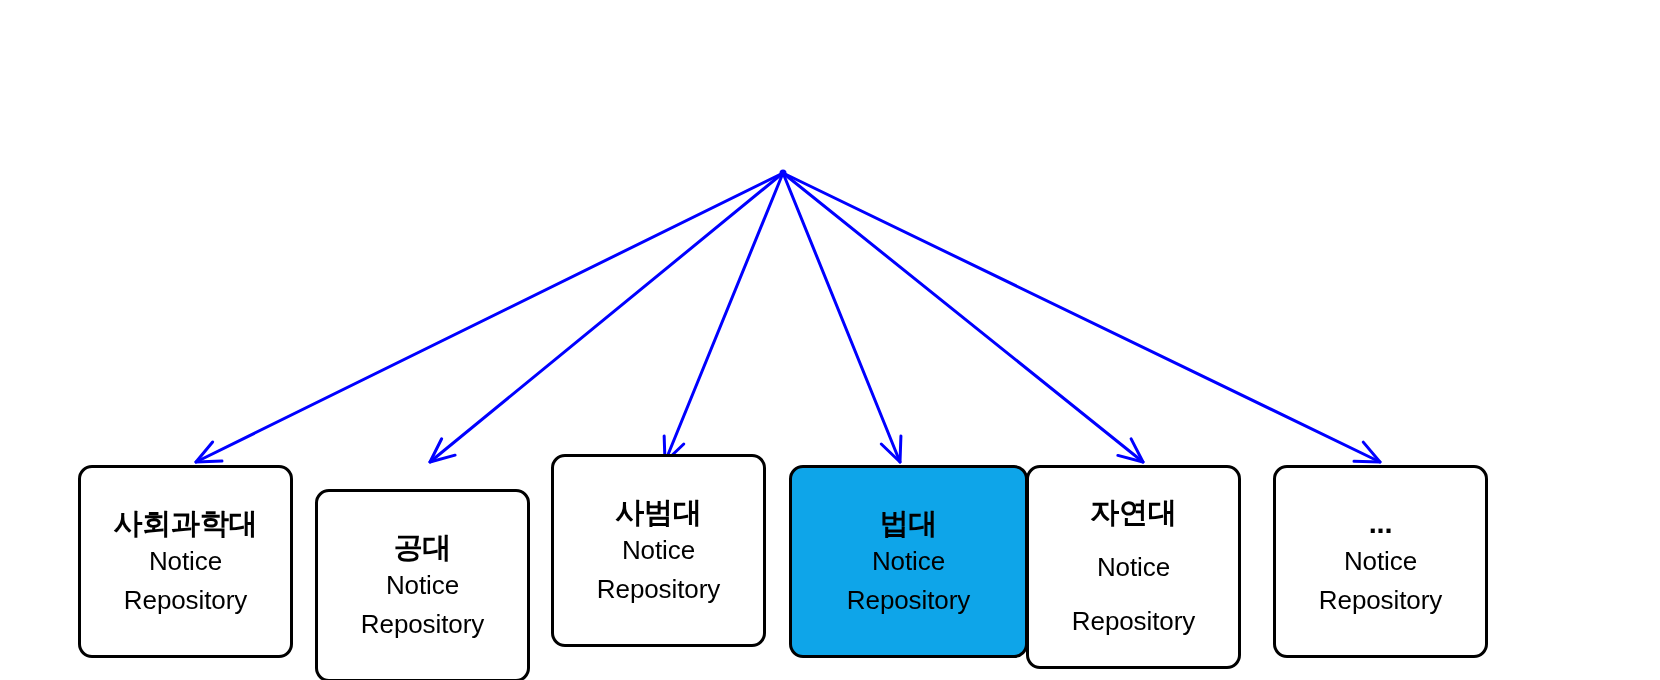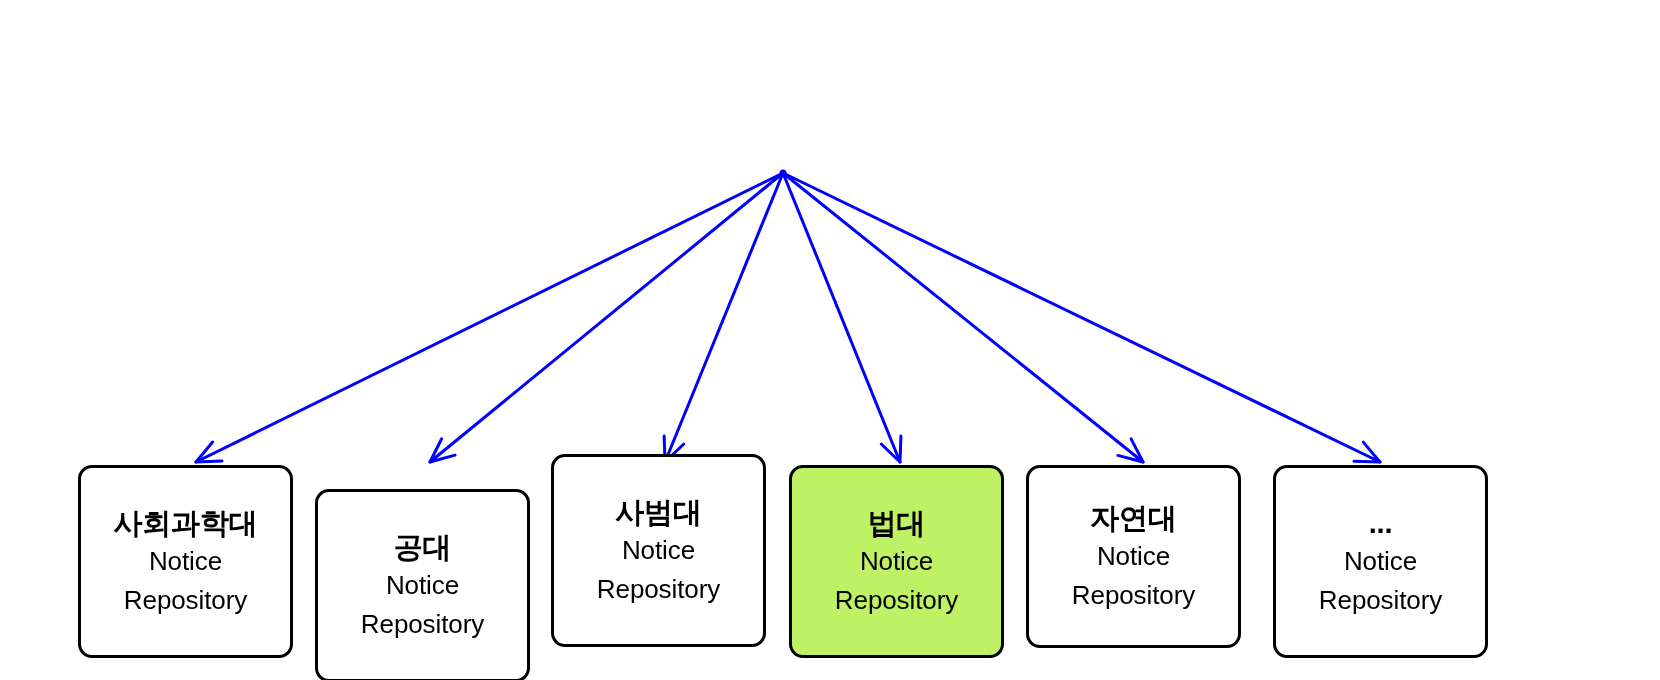--- a/index.html
+++ b/index.html
@@ -94,26 +94,26 @@
       <div class="node" style="left: 315px; top: 489px; width: 215px; height: 193px; border-color: rgb(0, 0, 0); background: rgb(255, 255, 255); text-align: right;">
         <div class="node-title">공대</div>
         <div class="node-sub">Notice</div>
         <div class="node-sub">Repository</div>
       </div>
       <div class="node" style="left: 551px; top: 454px; width: 215px; height: 193px; border-color: rgb(0, 0, 0); background: rgb(255, 255, 255);">
         <div class="node-title">사범대</div>
         <div class="node-sub">Notice</div>
         <div class="node-sub">Repository</div>
       </div>
-      <div class="node" style="left: 789px; top: 465px; width: 215px; height: 193px; border-color: rgb(0, 0, 0); background: #bef264;">
+      <div class="node" style="left: 789px; top: 465px; width: 239px; height: 193px; border-color: rgb(0, 0, 0); background: #0ea5e9;">
         <div class="node-title">법대</div>
         <div class="node-sub">Notice</div>
         <div class="node-sub">Repository</div>
       </div>
-      <div class="node" style="left: 1026px; top: 465px; width: 215px; height: 183px; border-color: rgb(0, 0, 0); background: rgb(255, 255, 255);">
+      <div class="node" style="left: 1026px; top: 465px; width: 215px; height: 204px; border-color: rgb(0, 0, 0); background: rgb(255, 255, 255); gap: 16px;">
         <div class="node-title">자연대</div>
         <div class="node-sub">Notice</div>
         <div class="node-sub">Repository</div>
       </div>
       <div class="node" style="left: 1273px; top: 465px; width: 215px; height: 193px; border-color: rgb(0, 0, 0); background: rgb(255, 255, 255);">
         <div class="node-title">...</div>
         <div class="node-sub">Notice</div>
         <div class="node-sub">Repository</div>
       </div>
     </div>

